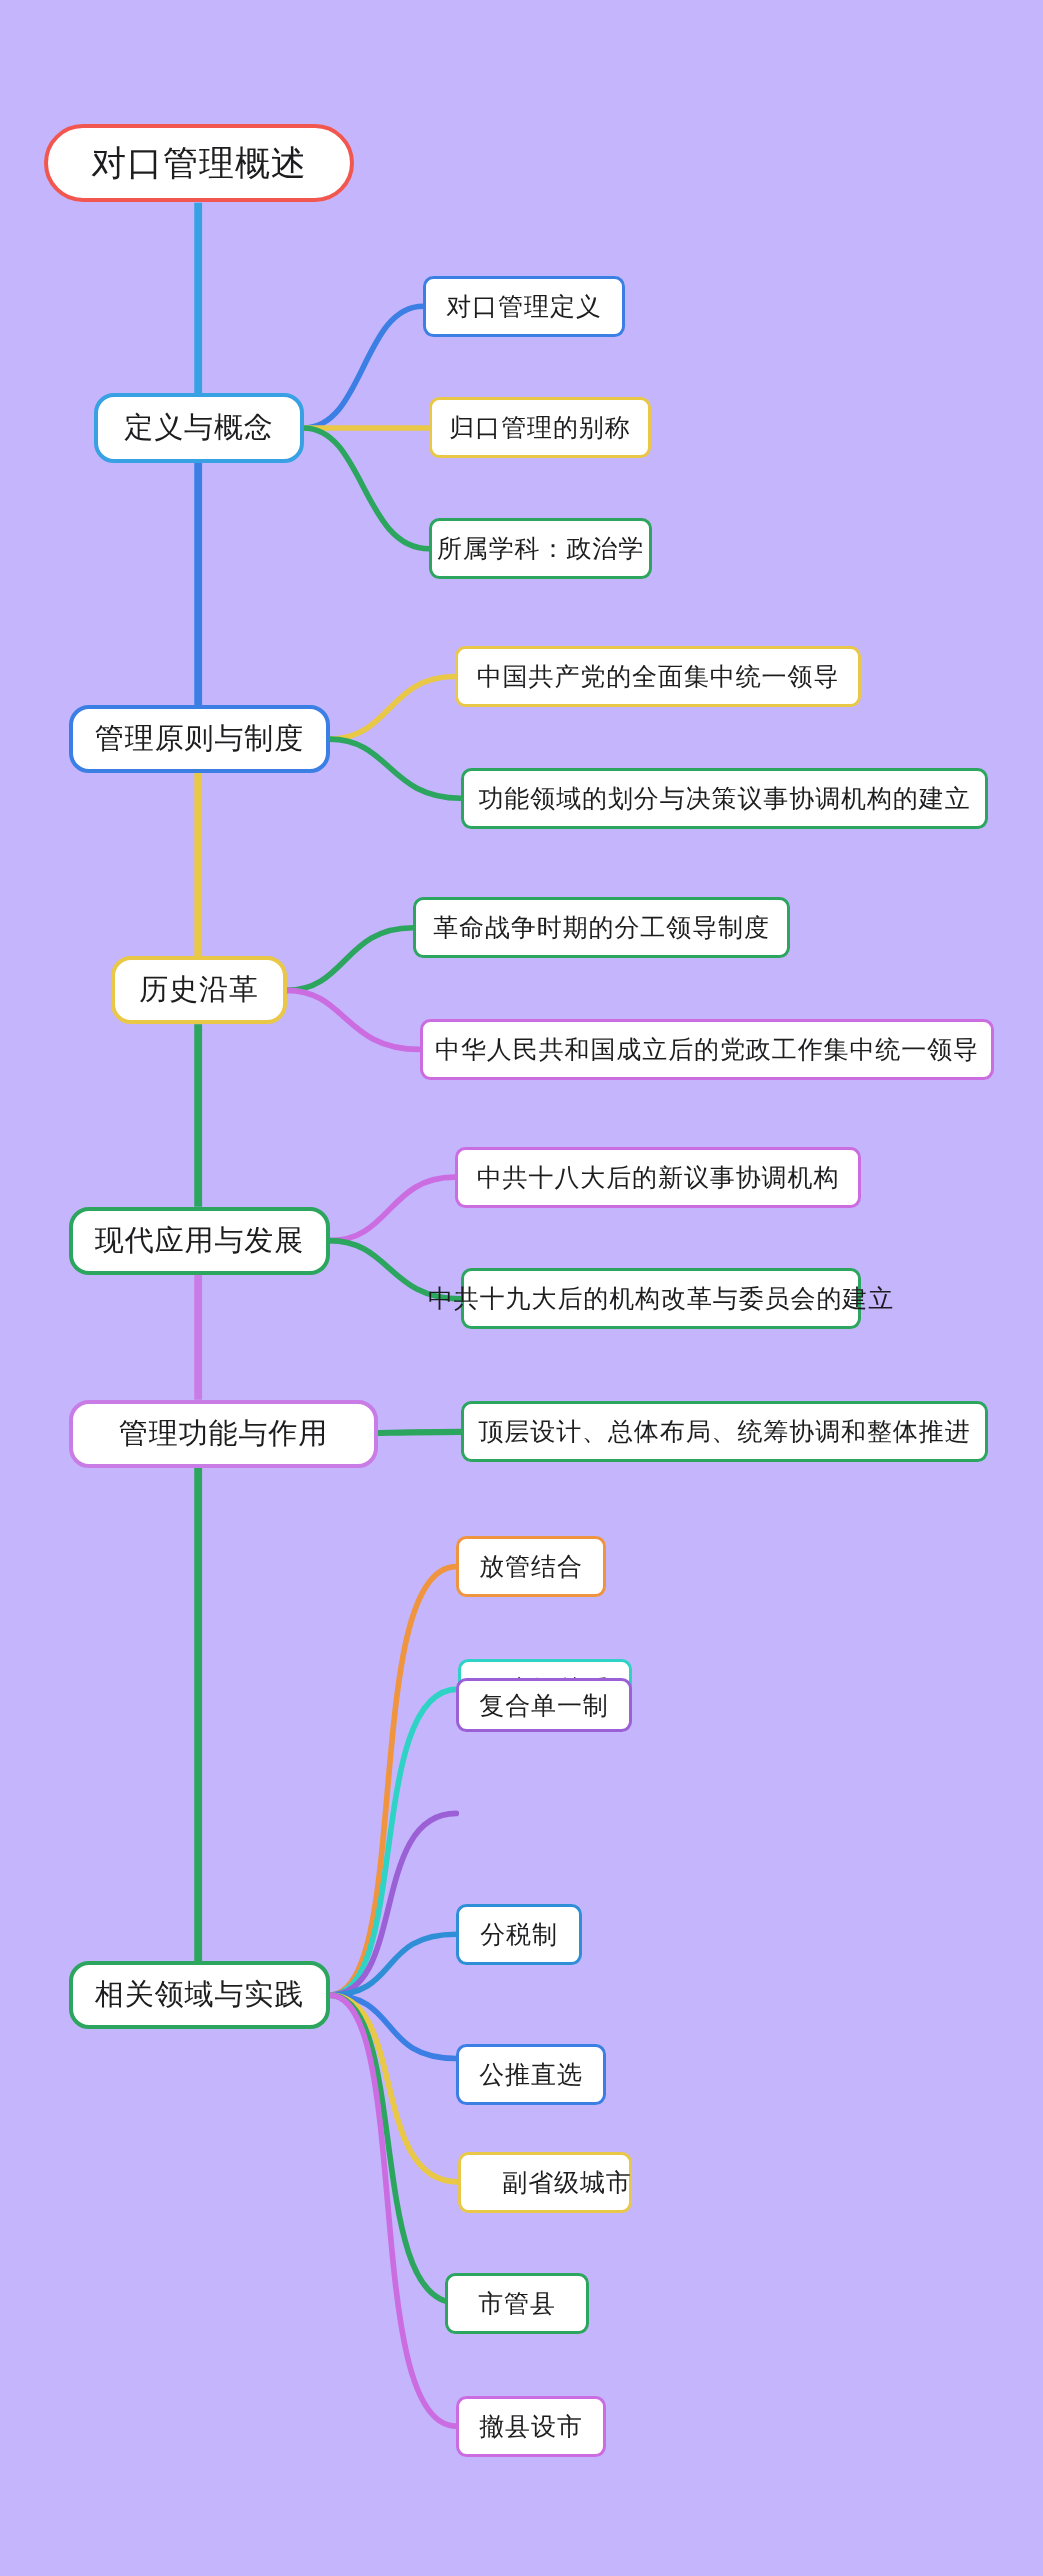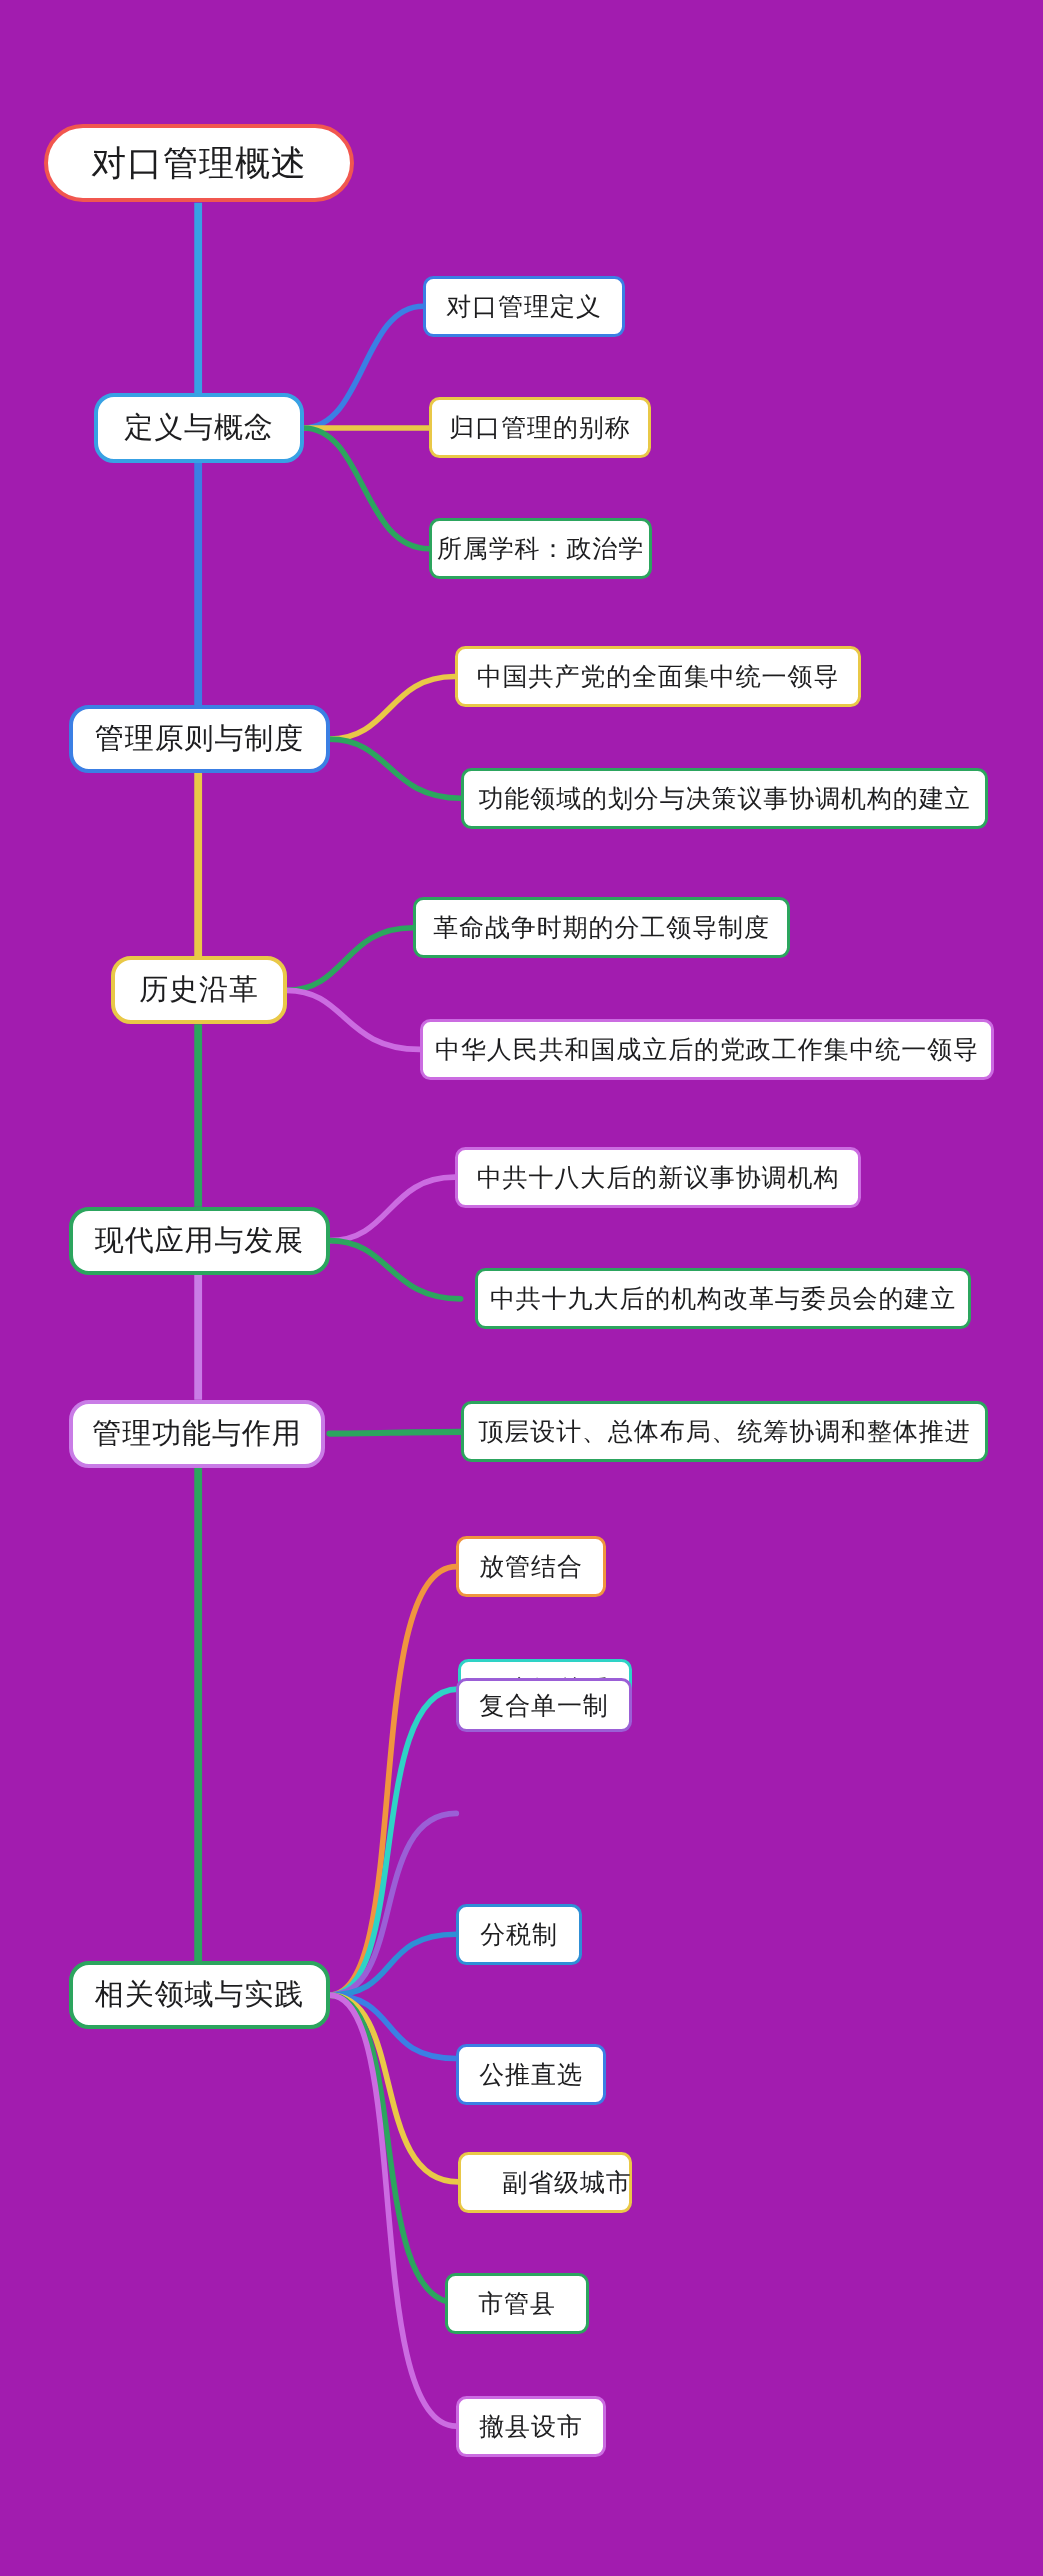--- a/index.html
+++ b/index.html
@@ -27,21 +27,21 @@
   .root{border-width:4.3px;border-radius:40px;font-size:35px;}
   .branch{border-width:4.3px;border-radius:20px;font-size:29px;}
   .leaf{border-width:3.5px;border-radius:10.4px;font-size:25px;text-align:right;}
   .spine{fill:none;stroke-width:9;stroke-linecap:butt;}
   .wire{fill:none;stroke-width:6.5;stroke-linecap:round;}
   .wire-straight{fill:none;stroke-width:7;stroke-linecap:round;}
 </style>
 </head>
 <body>
 
-<div id="canvas" style="background-color: #a21caf; font-family: Liberation Serif, serif;">
+<div id="canvas" style="background-color: #c4b5fd; font-family: Liberation Serif, serif;">
 
   <svg id="wires" width="1043" height="2576" viewBox="0 0 1200 2963">
 
     <path class="spine" d="M228,233 L228,452" stroke="#38a1e4"></path>
     <path class="spine" d="M228,532 L228,811" stroke="#3b7fe4"></path>
     <path class="spine" d="M228,889 L228,1100" stroke="#e9c847"></path>
     <path class="spine" d="M228,1178 L228,1388" stroke="#2ca55e"></path>
     <path class="spine" d="M228,1466 L228,1610" stroke="#c97ce6"></path>
     <path class="spine" d="M228,1688 L228,2256" stroke="#2ca55e"></path>
 
@@ -69,35 +69,35 @@
     <path class="wire" d="M379,2295 C472,2295 420,2649 525,2649" stroke="#2ca55e"></path>
     <path class="wire" d="M379,2295 C475,2295 415,2791 525,2791" stroke="#cb6ce1"></path>
   </svg>
 
   <div class="node root" style="left: 44px; top: 124px; width: 310px; height: 78px; border-color: rgb(241, 87, 79);">对口管理概述</div>
 
   <div class="node branch" style="left: 94px; top: 393px; width: 210px; height: 70px; border-color: rgb(56, 161, 228);">定义与概念</div>
   <div class="node branch" style="left: 69px; top: 705px; width: 261px; height: 68px; border-color: rgb(59, 127, 228);">管理原则与制度</div>
   <div class="node branch" style="left: 111px; top: 956px; width: 176px; height: 68px; border-color: rgb(233, 200, 71);">历史沿革</div>
   <div class="node branch" style="left: 69px; top: 1207px; width: 261px; height: 68px; border-color: rgb(44, 165, 94);">现代应用与发展</div>
-  <div class="node branch" style="left: 69px; top: 1400px; width: 256px; height: 68px; border-color: rgb(201, 124, 230);">管理功能与作用</div>
+  <div class="node branch" style="left: 69px; top: 1400px; width: 309px; height: 68px; border-color: rgb(201, 124, 230);">管理功能与作用</div>
   <div class="node branch" style="left: 69px; top: 1961px; width: 261px; height: 68px; border-color: rgb(44, 165, 94);">相关领域与实践</div>
 
   <div class="node leaf" style="left: 423px; top: 276px; width: 202px; height: 61px; border-color: rgb(59, 127, 228);">对口管理定义</div>
   <div class="node leaf" style="left: 429px; top: 397px; width: 222px; height: 61px; border-color: rgb(233, 200, 71);">归口管理的别称</div>
   <div class="node leaf" style="left: 429px; top: 518px; width: 223px; height: 61px; border-color: rgb(44, 165, 94);">所属学科：政治学</div>
 
   <div class="node leaf" style="left: 455px; top: 646px; width: 406px; height: 61px; border-color: rgb(233, 200, 71);">中国共产党的全面集中统一领导</div>
   <div class="node leaf" style="left: 461px; top: 768px; width: 527px; height: 61px; border-color: rgb(44, 165, 94);">功能领域的划分与决策议事协调机构的建立</div>
 
   <div class="node leaf" style="left: 413px; top: 897px; width: 377px; height: 61px; border-color: rgb(44, 165, 94);">革命战争时期的分工领导制度</div>
   <div class="node leaf" style="left: 420px; top: 1019px; width: 574px; height: 61px; border-color: rgb(203, 108, 225);">中华人民共和国成立后的党政工作集中统一领导</div>
 
   <div class="node leaf" style="left: 455px; top: 1147px; width: 406px; height: 61px; border-color: rgb(203, 108, 225);">中共十八大后的新议事协调机构</div>
-  <div class="node leaf" style="left: 475px; top: 1268px; width: 496px; height: 61px; border-color: rgb(44, 165, 94);">中共十九大后的机构改革与委员会的建立</div>
+  <div class="node leaf" style="left: 461px; top: 1268px; width: 400px; height: 61px; border-color: rgb(44, 165, 94);">中共十九大后的机构改革与委员会的建立</div>
 
   <div class="node leaf" style="left: 461px; top: 1401px; width: 527px; height: 61px; border-color: rgb(44, 165, 94);">顶层设计、总体布局、统筹协调和整体推进</div>
 
   <div class="node leaf" style="left: 456px; top: 1536px; width: 150px; height: 61px; border-color: rgb(240, 149, 63);">放管结合</div>
   <div class="node leaf" style="left: 458px; top: 1659px; width: 174px; height: 61px; border-color: rgb(46, 211, 198);">政府间关系</div>
   <div class="node leaf" style="left: 456px; top: 1678px; width: 176px; height: 54px; border-color: rgb(155, 95, 214);">复合单一制</div>
   <div class="node leaf" style="left: 456px; top: 1904px; width: 126px; height: 61px; border-color: rgb(46, 143, 214);">分税制</div>
   <div class="node leaf" style="left: 456px; top: 2028px; width: 150px; height: 61px; border-color: rgb(59, 127, 228); margin-top: 16px;">公推直选</div>
   <div class="node leaf" style="left: 458px; top: 2152px; width: 174px; height: 61px; border-color: rgb(233, 200, 71); padding-left: 44px;">副省级城市</div>
   <div class="node leaf" style="left: 445px; top: 2273px; width: 144px; height: 61px; border-color: rgb(44, 165, 94);">市管县</div>

